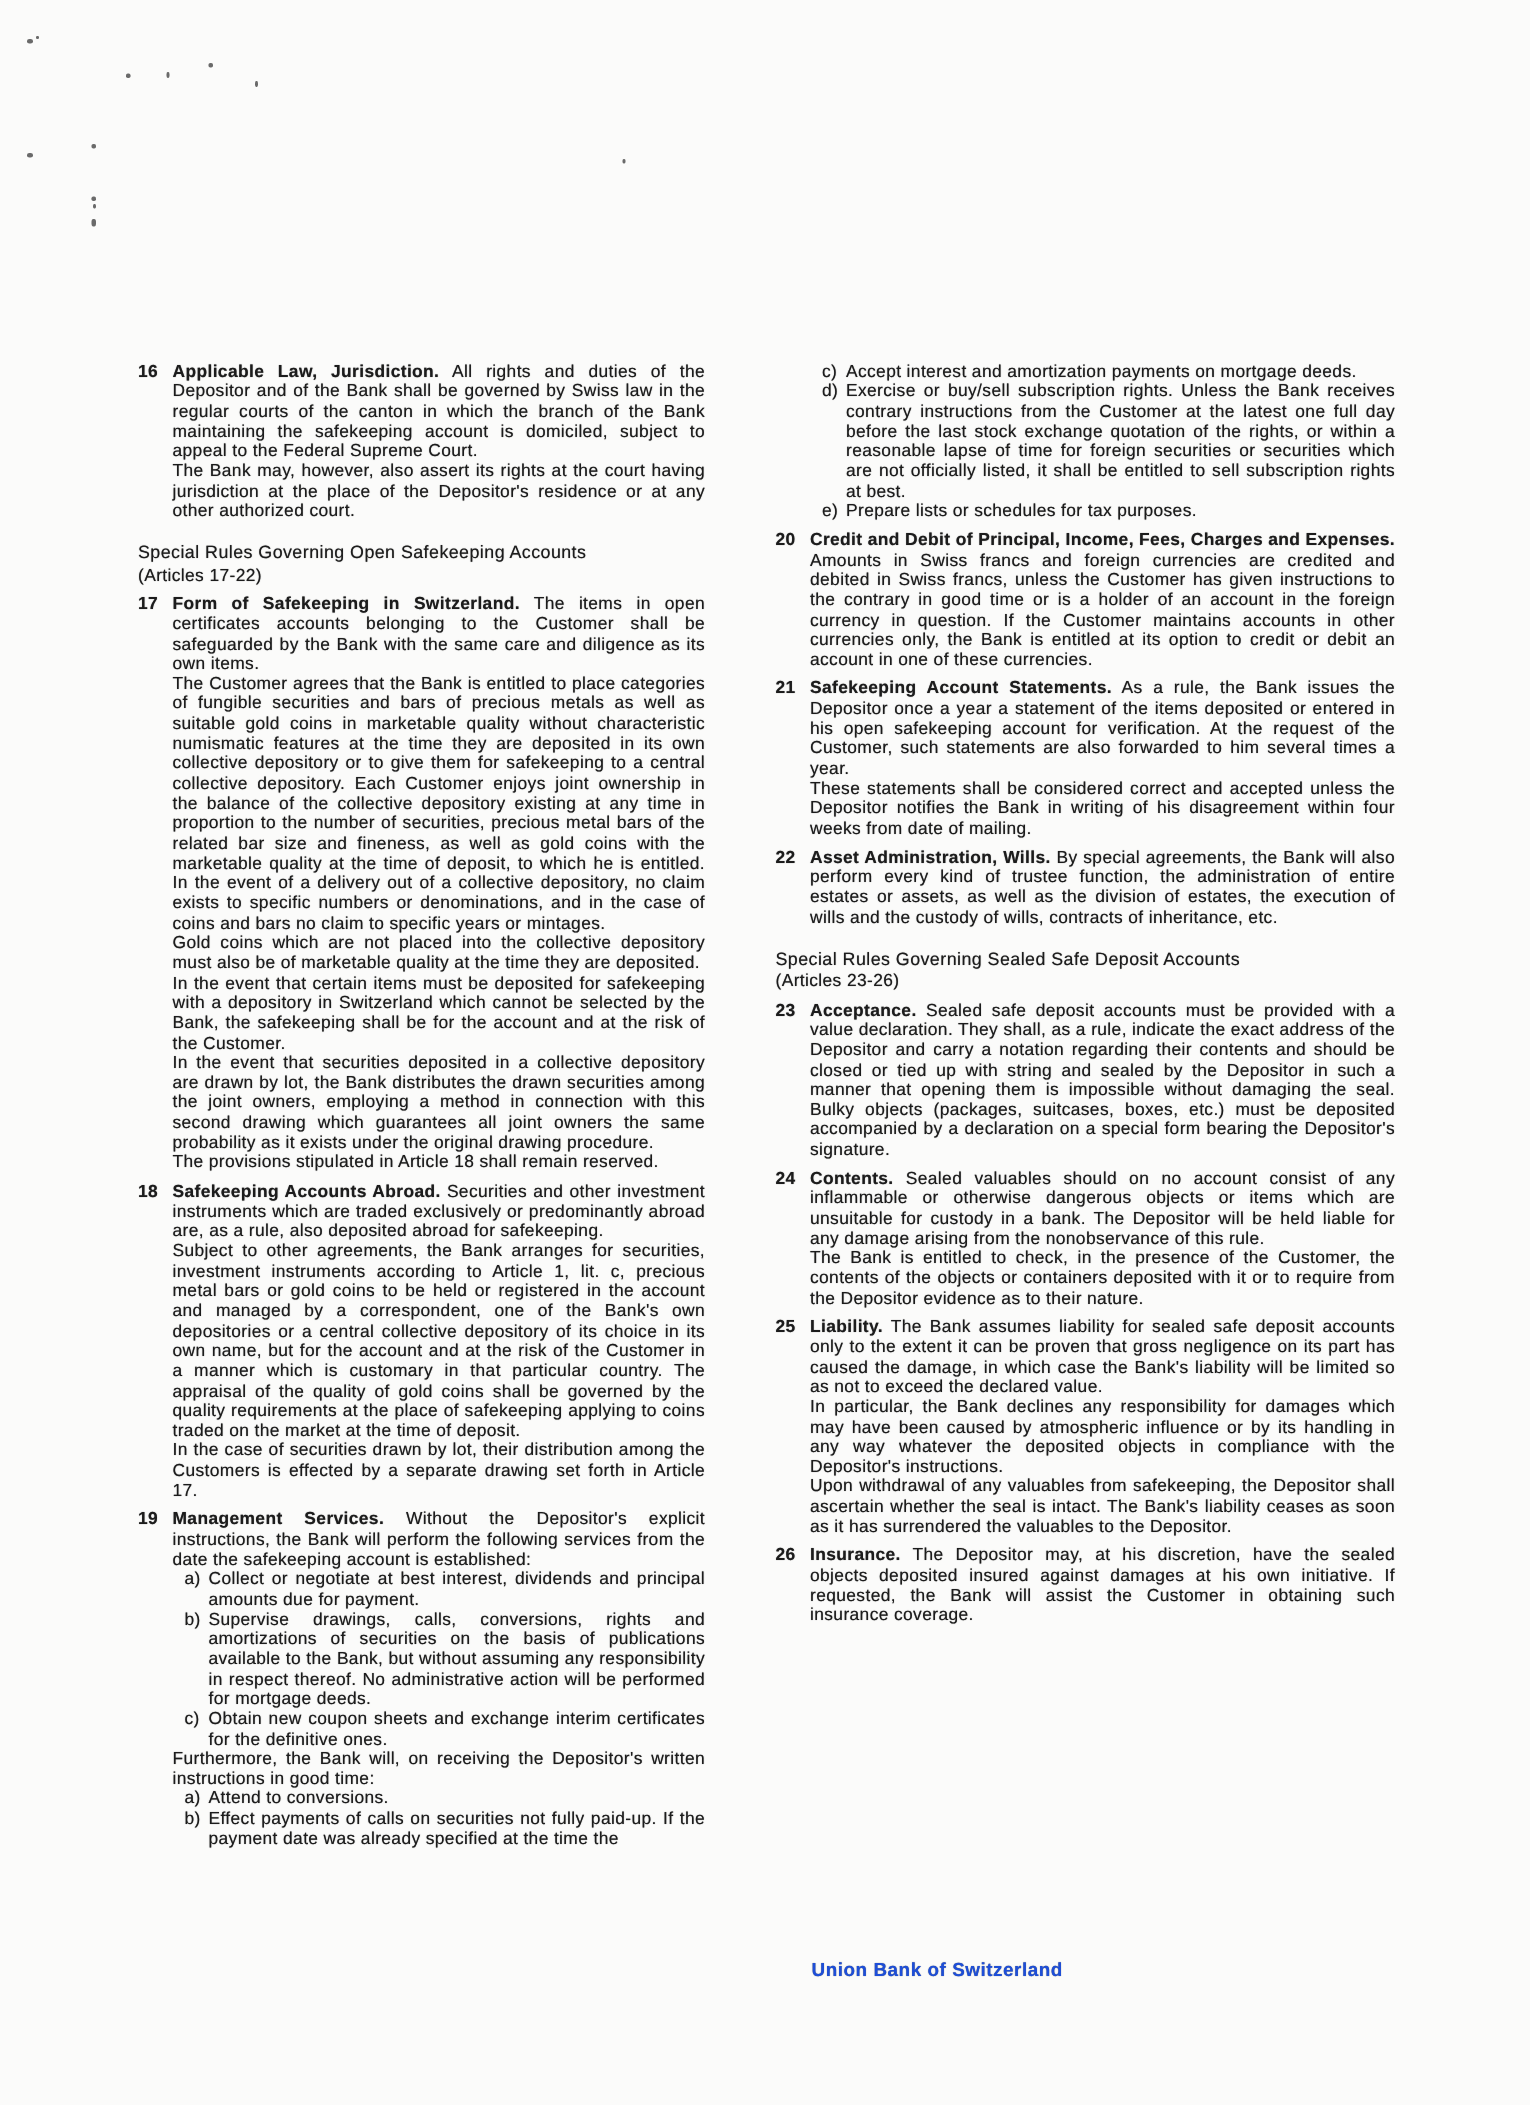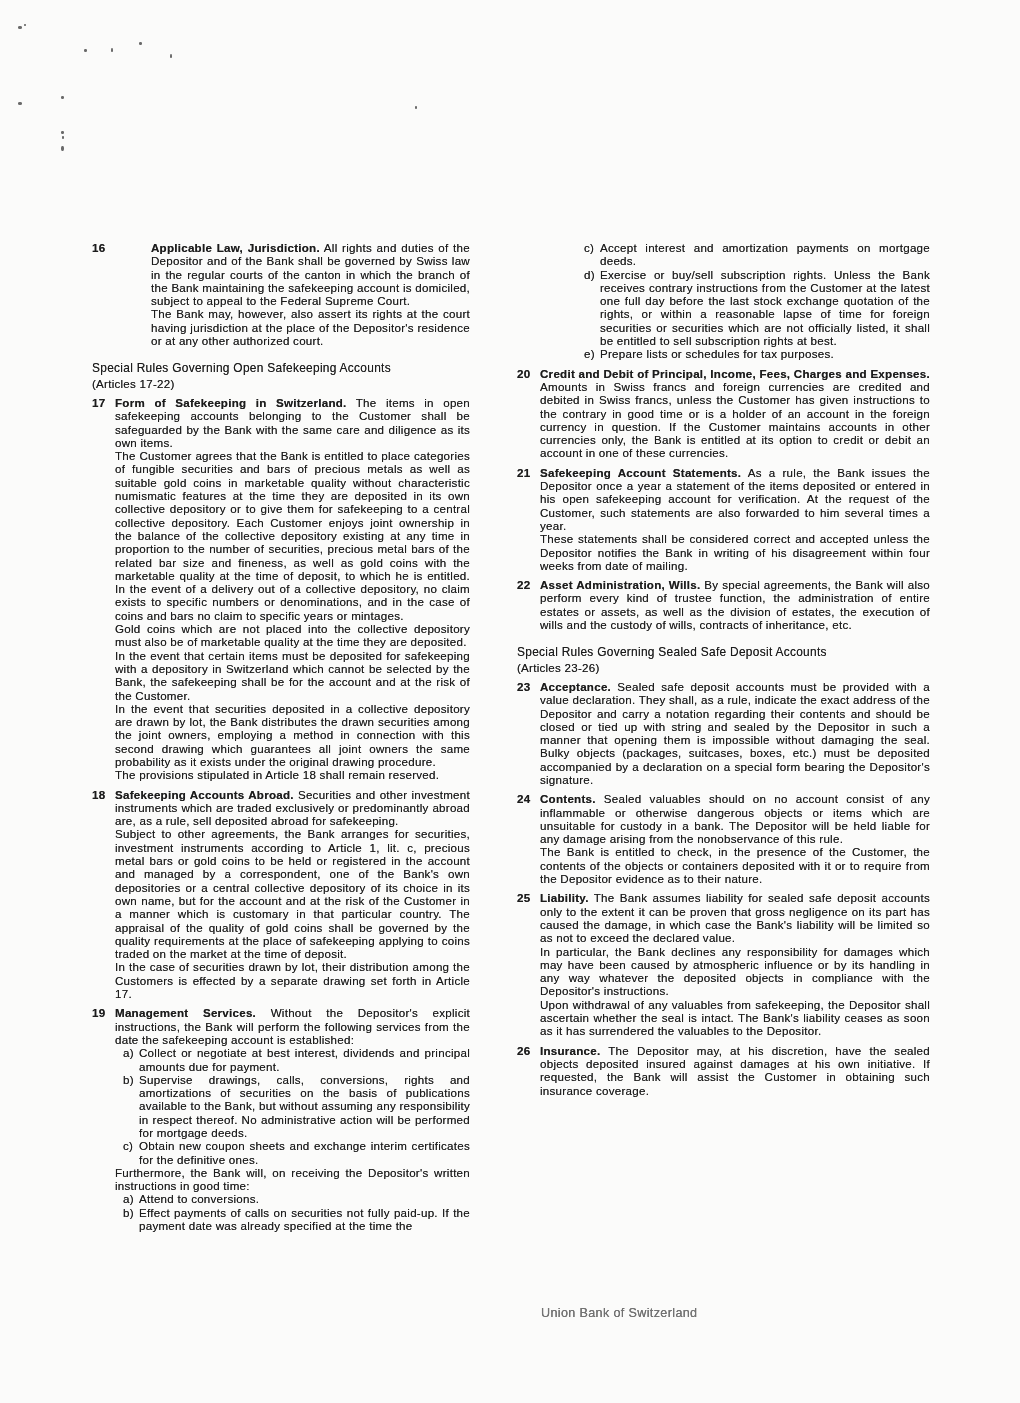--- a/index.html
+++ b/index.html
@@ -12,36 +12,36 @@
   }
   .page { position:absolute; inset:0; color:#1c1c1c; }
   .col {
     position:absolute; top:241px;
     font-size:11.6px; line-height:13.3px; letter-spacing:.25px;
     text-shadow:0 0 .6px rgba(15,15,15,.65);
   }
   .col-left  { left:92px;  width:378px; }
   .col-right { left:517px; width:413px; }
   .section { display:flex; margin-top:6px; }
-  .col > :first-child { margin-top:0;gap:36px; }
+  .col > :first-child { margin-top:0; }
   .num { flex:0 0 23px; font-weight:bold; }
   .body { flex:1; min-width:0; }
   .body p { text-align:justify; }
   .run-title { font-weight:bold; }
   .li { display:flex; padding-left:8px; }
   .marker { flex:0 0 16px; }
   .li-text { flex:1; text-align:justify; }
   p.cont { padding-left:24px; }
   .heading-block { margin-top:15px; }
   .heading-title { font-weight:normal; font-size:11.9px; letter-spacing:.3px; }
   .heading-sub { margin-top:1px; }
   .footer-sig {
     position:absolute; left:541px; top:1306px;
-    font-weight:normal; font-size:12.6px; letter-spacing:.35px;
-    color:#737373; text-shadow:0 0 .6px rgba(15,15,15,.65);
+    font-weight:bold; font-size:12.6px; letter-spacing:.35px;
+    color:#1d4ed8; text-shadow:0 0 .6px rgba(15,15,15,.65);
   }
   .speck { position:absolute; background:#3a3a3a; opacity:.75; border-radius:40%; }
 </style>
 </head>
 <body>
 
 <div class="page">
   <div>
       <div class="speck" style="left: 18px; top: 26px; width: 4px; height: 3px;"></div>
       <div class="speck" style="left: 24px; top: 24px; width: 2px; height: 2px;"></div>
@@ -64,32 +64,32 @@
           <p><span>The Bank may, however, also assert its rights at the court having jurisdiction at the place of the Depositor's residence or at any other authorized court.</span></p>
         </div>
       </div>
       <div class="heading-block">
         <div class="heading-title">Special Rules Governing Open Safekeeping Accounts</div>
         <div class="heading-sub">(Articles 17-22)</div>
       </div>
       <div class="section">
         <div class="num">17</div>
         <div class="body">
-          <p><b class="run-title">Form of Safekeeping in Switzerland.</b> <span>The items in open safekeeping accounts belonging to the Customer shall be safeguarded by the Bank with the same care and diligence as its own items.</span></p>
+          <p><b class="run-title">Form of Safekeeping in Switzerland.</b> <span>The items in open certificates accounts belonging to the Customer shall be safeguarded by the Bank with the same care and diligence as its own items.</span></p>
           <p><span>The Customer agrees that the Bank is entitled to place categories of fungible securities and bars of precious metals as well as suitable gold coins in marketable quality without characteristic numismatic features at the time they are deposited in its own collective depository or to give them for safekeeping to a central collective depository. Each Customer enjoys joint ownership in the balance of the collective depository existing at any time in proportion to the number of securities, precious metal bars of the related bar size and fineness, as well as gold coins with the marketable quality at the time of deposit, to which he is entitled. In the event of a delivery out of a collective depository, no claim exists to specific numbers or denominations, and in the case of coins and bars no claim to specific years or mintages.</span></p>
           <p><span>Gold coins which are not placed into the collective depository must also be of marketable quality at the time they are deposited.</span></p>
           <p><span>In the event that certain items must be deposited for safekeeping with a depository in Switzerland which cannot be selected by the Bank, the safekeeping shall be for the account and at the risk of the Customer.</span></p>
           <p><span>In the event that securities deposited in a collective depository are drawn by lot, the Bank distributes the drawn securities among the joint owners, employing a method in connection with this second drawing which guarantees all joint owners the same probability as it exists under the original drawing procedure.</span></p>
           <p><span>The provisions stipulated in Article 18 shall remain reserved.</span></p>
         </div>
       </div>
       <div class="section">
         <div class="num">18</div>
         <div class="body">
-          <p><b class="run-title">Safekeeping Accounts Abroad.</b> <span>Securities and other investment instruments which are traded exclusively or predominantly abroad are, as a rule, sell deposited abroad for safekeeping.</span></p>
+          <p><b class="run-title">Safekeeping Accounts Abroad.</b> <span>Securities and other investment instruments which are traded exclusively or predominantly abroad are, as a rule, also deposited abroad for safekeeping.</span></p>
           <p><span>Subject to other agreements, the Bank arranges for securities, investment instruments according to Article 1, lit. c, precious metal bars or gold coins to be held or registered in the account and managed by a correspondent, one of the Bank's own depositories or a central collective depository of its choice in its own name, but for the account and at the risk of the Customer in a manner which is customary in that particular country. The appraisal of the quality of gold coins shall be governed by the quality requirements at the place of safekeeping applying to coins traded on the market at the time of deposit.</span></p>
           <p><span>In the case of securities drawn by lot, their distribution among the Customers is effected by a separate drawing set forth in Article 17.</span></p>
         </div>
       </div>
       <div class="section">
         <div class="num">19</div>
         <div class="body">
           <p><b class="run-title">Management Services.</b> <span>Without the Depositor's explicit instructions, the Bank will perform the following services from the date the safekeeping account is established:</span></p>
           <div class="li">
             <span class="marker">a)</span>

